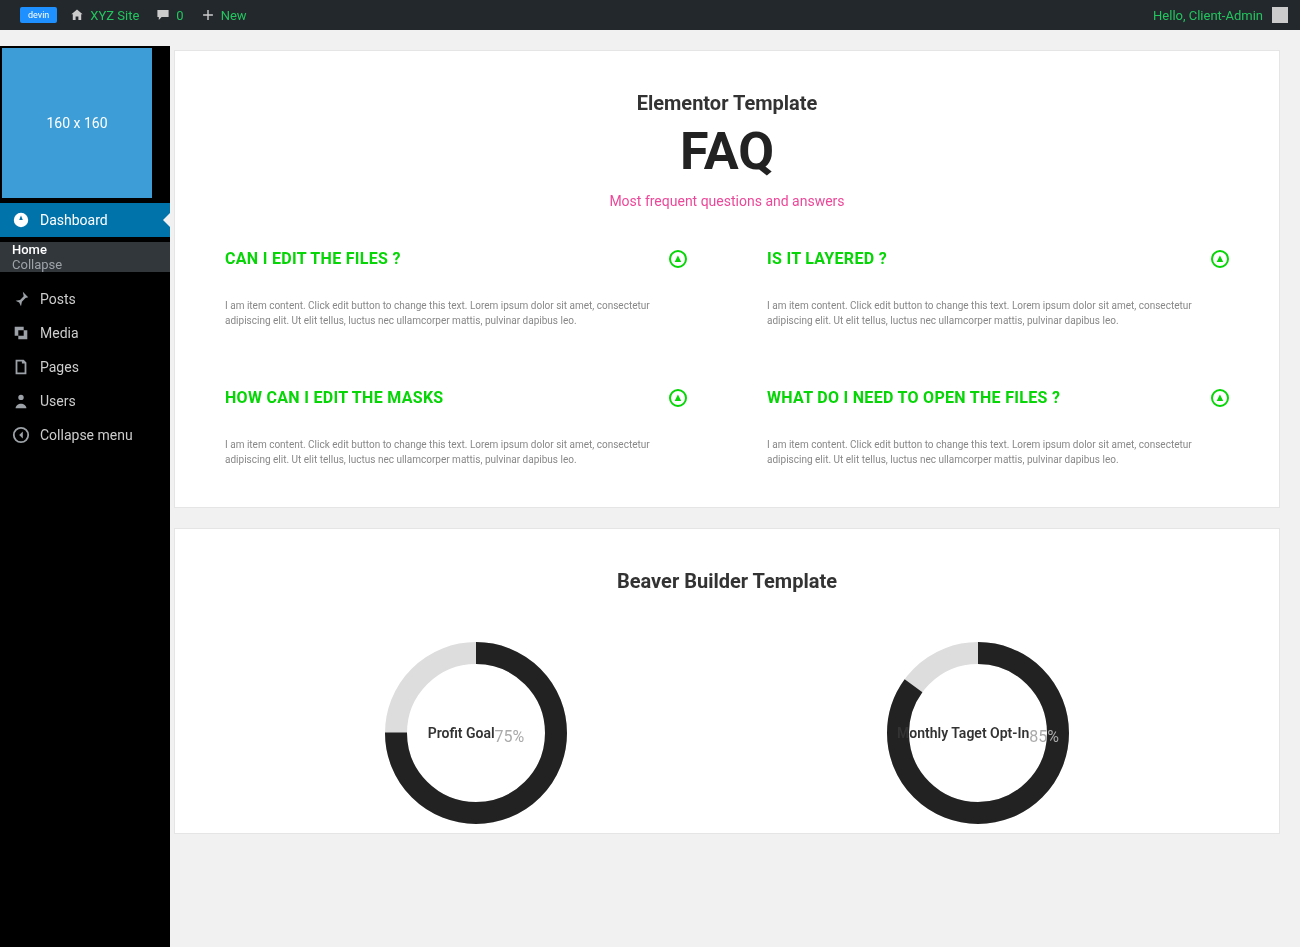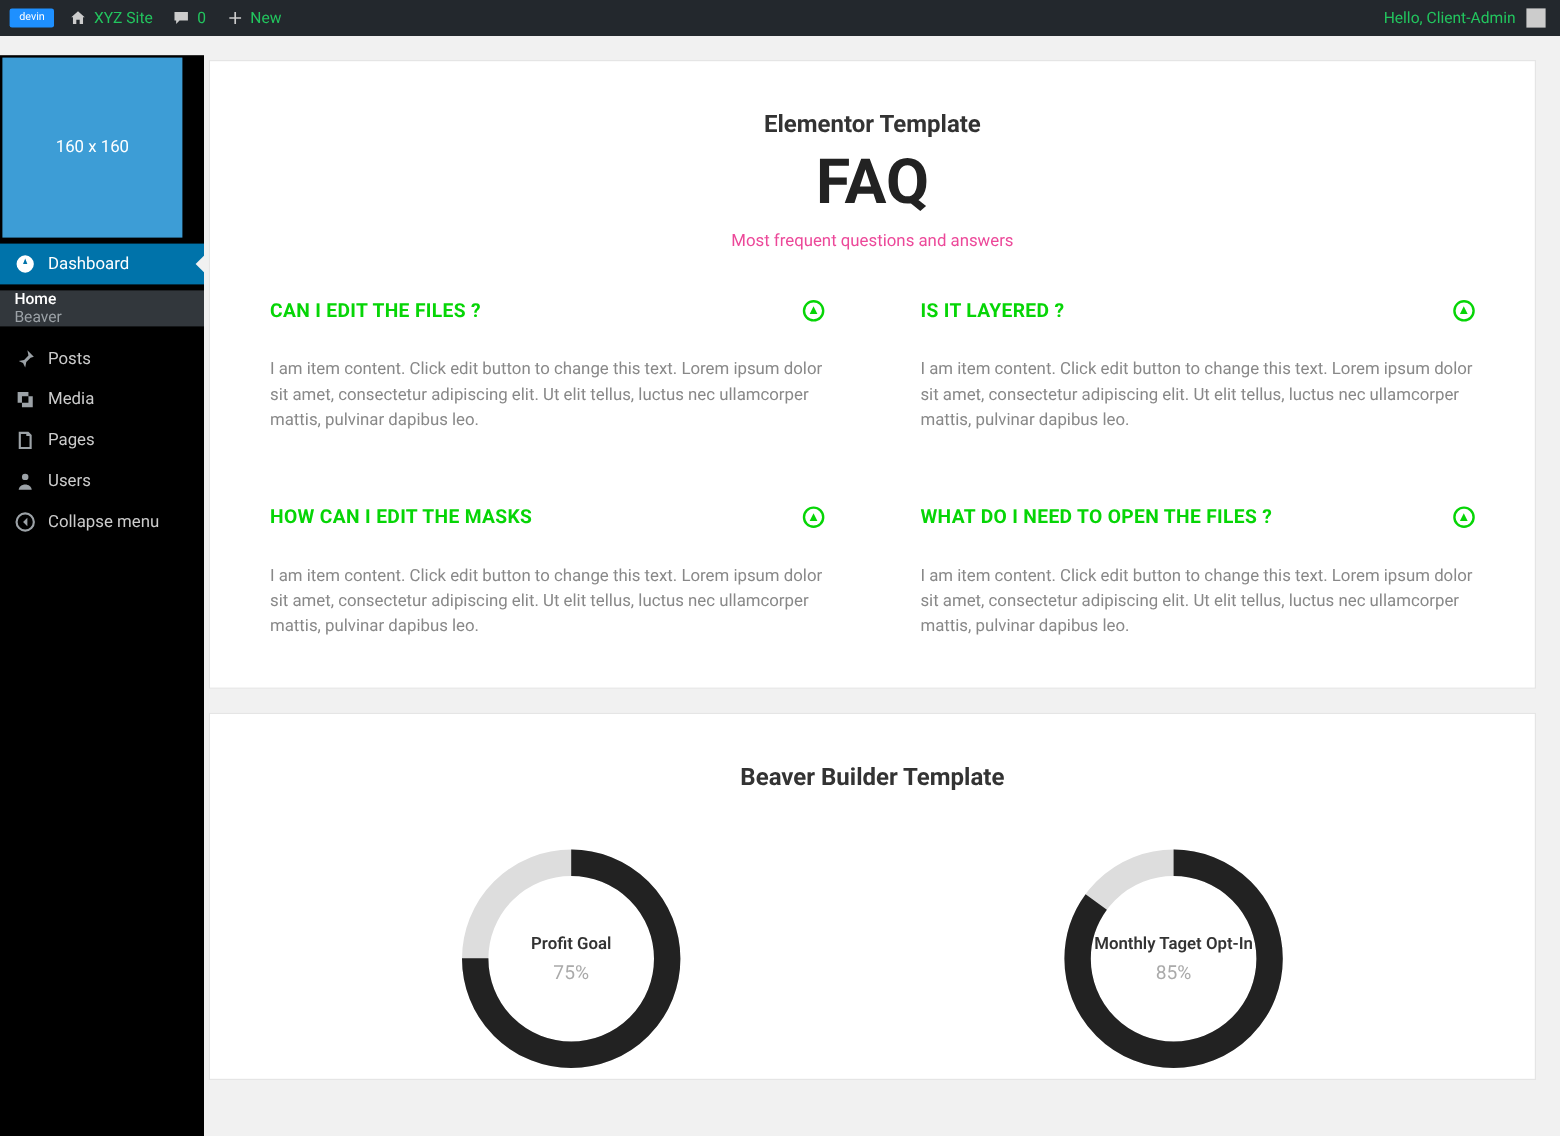--- a/index.html
+++ b/index.html
@@ -1,20 +1,20 @@
 <!DOCTYPE html>
 <html><head>
 <meta charset="utf-8">
 <style>
 * { box-sizing: border-box; margin: 0; padding: 0; }
 body { font-family: -apple-system, BlinkMacSystemFont, "Segoe UI", Roboto, sans-serif; background: #f1f1f1; color: #444; width: 1300px; height: 947px; overflow: hidden; }
 
 
 .topbar { height: 30px; background: #23282d; color: #eee; display: flex; align-items: center; font-size: 13px; padding: 0 8px; }
-.topbar-left { display: flex; align-items: center; gap: 8px; }
+.topbar-left { display: flex; align-items: center; gap: 8px; margin-left: 12px; }
 .topbar-right { margin-left: auto; display: flex; gap: 6px; }
 .topbar-item { display: flex; align-items: center; gap: 5px; cursor: pointer; color: #22c55e; padding: 0 4px; }
 .topbar-btn { background: #1e90ff; color: #fff; font-size: 9px; padding: 3px 8px; border-radius: 2px; }
 .icon-sm { width: 16px; height: 16px; display: inline-flex; align-items: center; justify-content: center; }
 .avatar-sm { width: 16px; height: 16px; background: #ccc; margin-left: 4px; }
 
 
 .sidebar { position: absolute; top: 46px; left: 0; width: 170px; height: calc(100% - 30px); background: #000000; color: #eee; }
 .sidebar-logo { width: 150px; height: 150px; background: #3d9dd6; color: #fff; display: flex; align-items: center; justify-content: center; font-size: 14px; margin: 2px; }
 .sidebar-menu { list-style: none; margin-top: 5px; }
@@ -33,27 +33,27 @@
 .panel { background: #fff; padding: 40px 50px; border: 1px solid #e5e5e5; margin-bottom: 20px; }
 .panel-header { text-align: center; margin-bottom: 40px; }
 .panel-subtitle { font-size: 20px; font-weight: 700; color: #333; }
 .panel-title { font-size: 52px; font-weight: 700; color: #222; line-height: 1.1; margin-top: 8px; }
 .panel-desc { font-size: 14px; color: #ec4899; margin-top: 13px; }
 
 .faq-grid { display: grid; grid-template-columns: 1fr 1fr; gap: 60px 80px; }
 .faq-item { }
 .faq-q { display: flex; align-items: center; justify-content: space-between; color: #06d506; font-weight: 700; font-size: 16px; letter-spacing: .3px; margin-bottom: 30px; cursor: pointer; }
 .faq-q .expand-icon { width: 18px; height: 18px; border: 2px solid #06d506; border-radius: 50%; display: flex; align-items: center; justify-content: center; font-size: 11px; }
-.faq-a { color: #888; font-size: 14px; line-height: 1.5; }
+.faq-a { color: #888; font-size: 10px; line-height: 1.5; }
 
 .panel2 { background: #fff; padding: 40px 50px 0; border: 1px solid #e5e5e5; }
 .panel2-title { text-align: center; font-size: 20px; font-weight: 700; color: #333; margin-bottom: 40px; }
 .donut-row { display: flex; justify-content: space-around; align-items: flex-start; }
 .donut-wrap { position: relative; width: 200px; height: 200px; }
-.donut-label { position: absolute; top: 0; left: 0; right: 0; bottom: 0; display: flex; flex-direction: column; align-items: center; justify-content: center; text-align: center; }
+.donut-label { position: absolute; top: 0; left: 0; right: 0; bottom: 0; display: flex; flex-direction: row; align-items: center; justify-content: center; text-align: center; }
 .donut-name { font-size: 14px; font-weight: 600; color: #333; }
 .donut-pct { font-size: 16px; color: #aaa; margin-top: 6px; }
 </style>
 </head>
 <body>
 
 <div class="topbar">
   <div class="topbar-left">
     <span class="topbar-btn">devin</span>
     <span class="topbar-item">
@@ -97,21 +97,21 @@
           <path d="M10 2a8 8 0 00-8 8 8 8 0 008 8 8 8 0 008-8 8 8 0 00-8-8zm0 3l2 5h-4z"></path>
         </svg>
       <span>Dashboard</span>
     </li>
   </ul>
   <ul class="sidebar-menu sidebar-submenu">
     <li class="current">
         <span>Home</span>
       </li>
     <li>
-        <span>Beaver</span>
+        <span>Collapse</span>
       </li>
   </ul>
   <ul class="sidebar-menu" style="margin-top:10px">
     <li>
       <svg class="menu-icon" viewBox="0 0 20 20">
           <path d="M12 2l6 6-3 1-4 4-1 5-2-4-4 4 4-4-4-2 5-1 4-4z"></path>
         </svg>
       <span>Posts</span>
     </li>
     <li>

